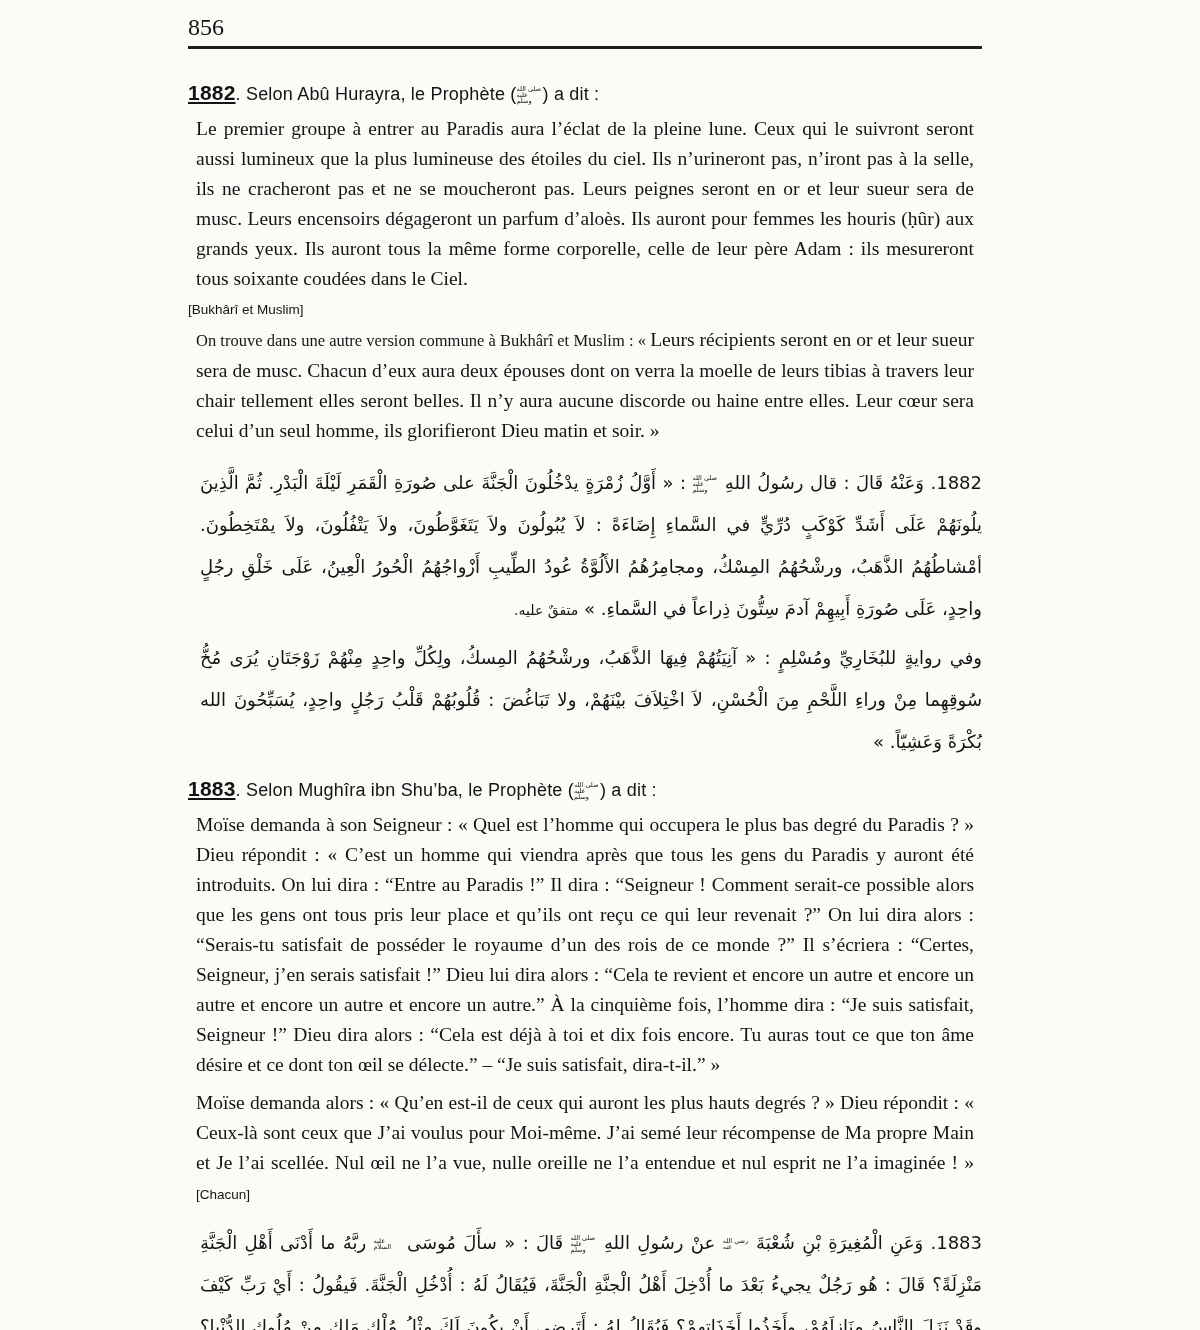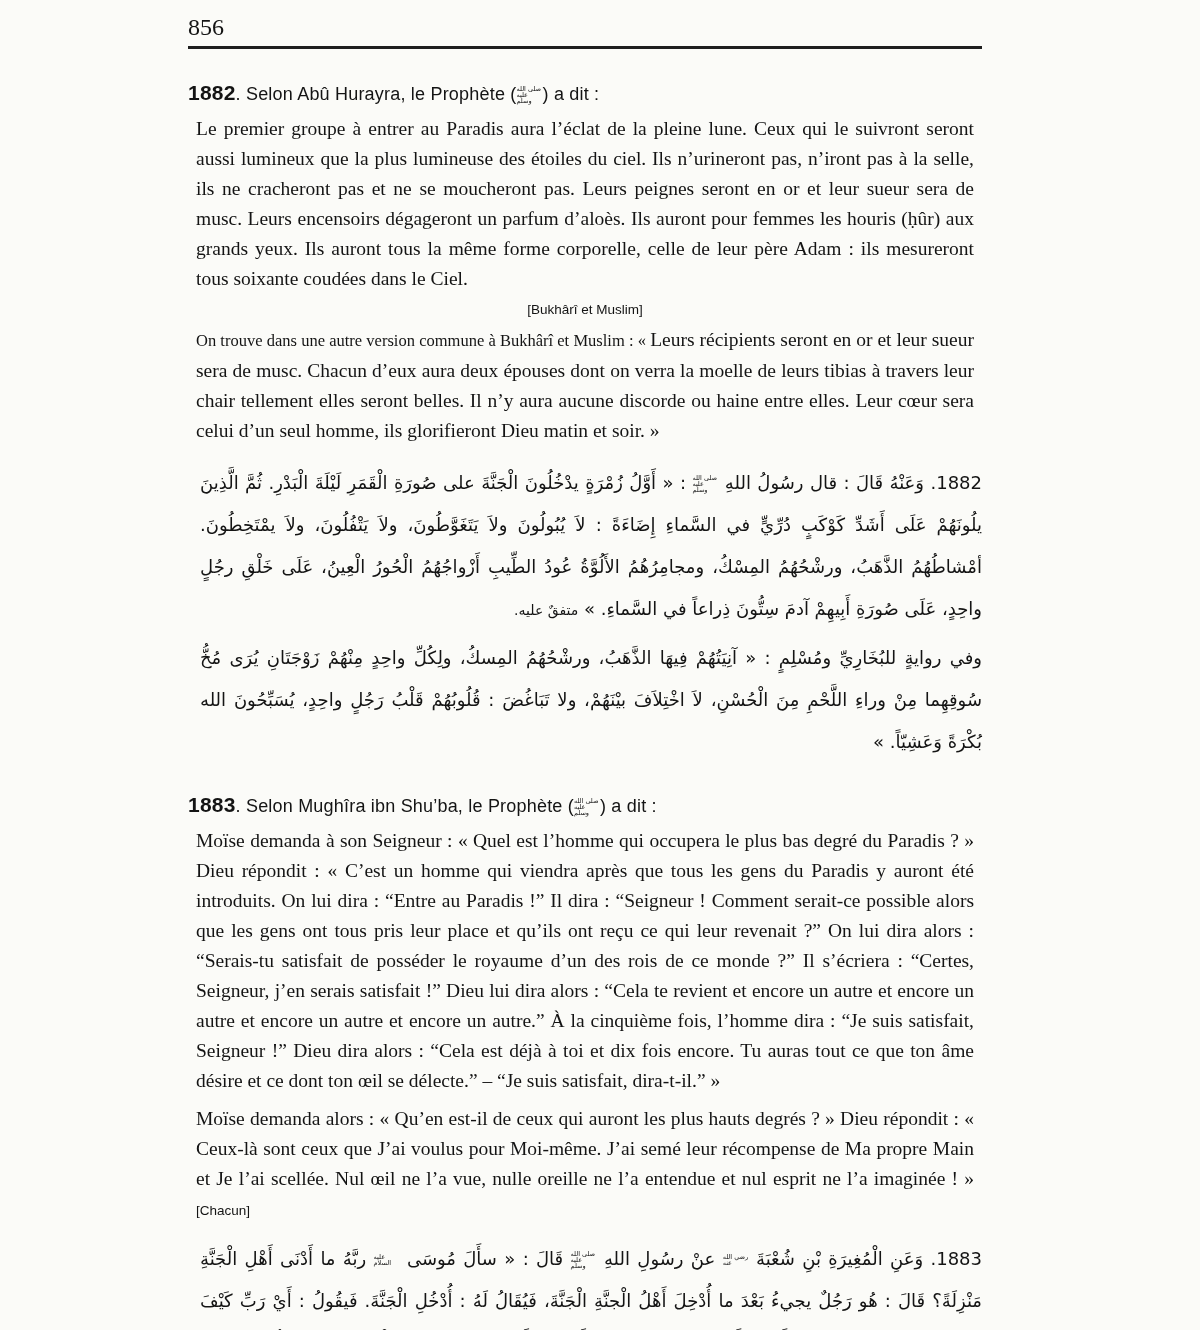--- a/index.html
+++ b/index.html
@@ -24,31 +24,31 @@
     font-family:"Liberation Serif",serif;
     font-style:italic;font-size:23px;letter-spacing:0.3px;
   }
   .page-number{font-size:24px;}
   
   .hadith-heading{
     font-family:"Liberation Sans",sans-serif;
     font-weight:400;font-size:18px;line-height:24px;
     margin:32px 0 4px 0;letter-spacing:0.2px;
   }
-  .hadith-heading.tight{margin-top:30px;}
-  .hadith-heading .num{font-weight:700;font-size:21px;}
+  .hadith-heading.tight{margin-top:14px;}
+  .hadith-heading .num{font-weight:700;font-size:21px;text-decoration:underline;}
   
   .fr{
     font-size:19.5px;line-height:30px;
     text-align:justify;margin:8px;
   }
   .fr .intro{font-size:16.5px;}
   .attribution{
     font-family:"Liberation Sans",sans-serif;
-    font-size:13.5px;margin:3px 0 4px 0;text-align:center;
+    font-size:13.5px;margin:3px 0 4px 0;
   }
   .attribution.inline{display:inline;margin:0;white-space:nowrap;}
   
   .ar{
     font-family:"DejaVu Sans",sans-serif;
     font-size:18px;line-height:42px;
     text-align:justify;margin:16px 0 0 12px;
     direction:rtl;unicode-bidi:embed;
   }
   .ar.variant{margin-top:6px;}

